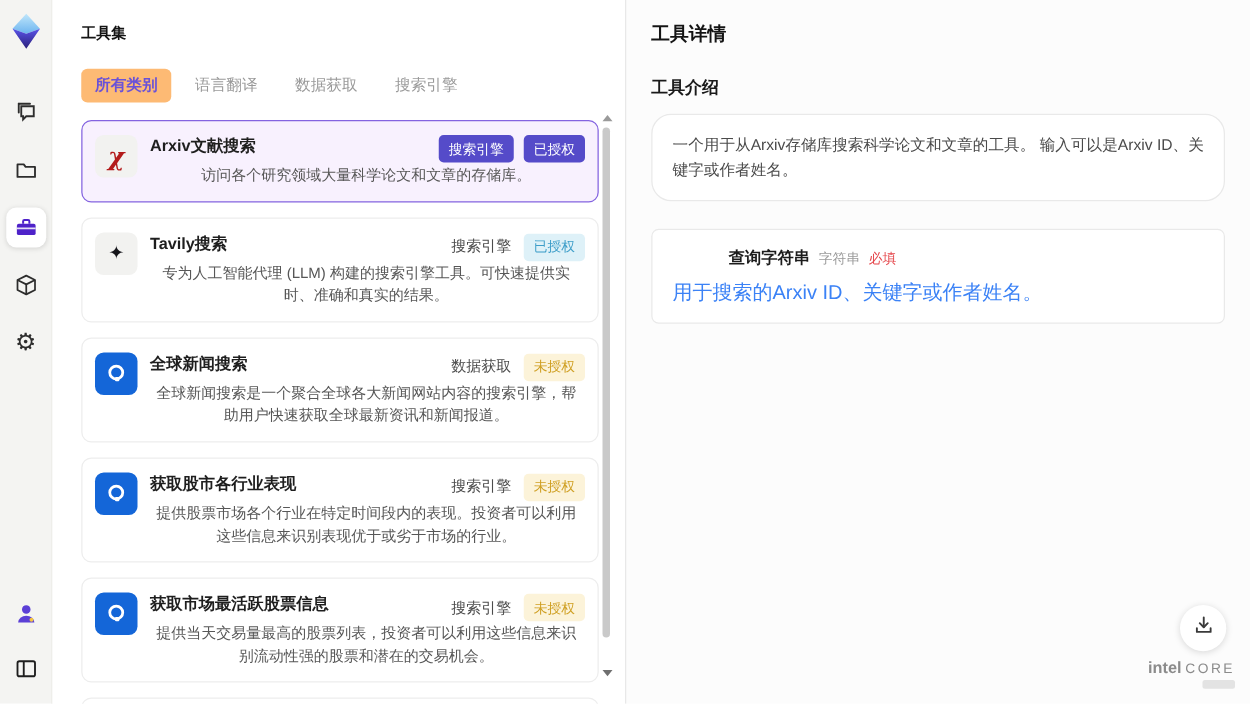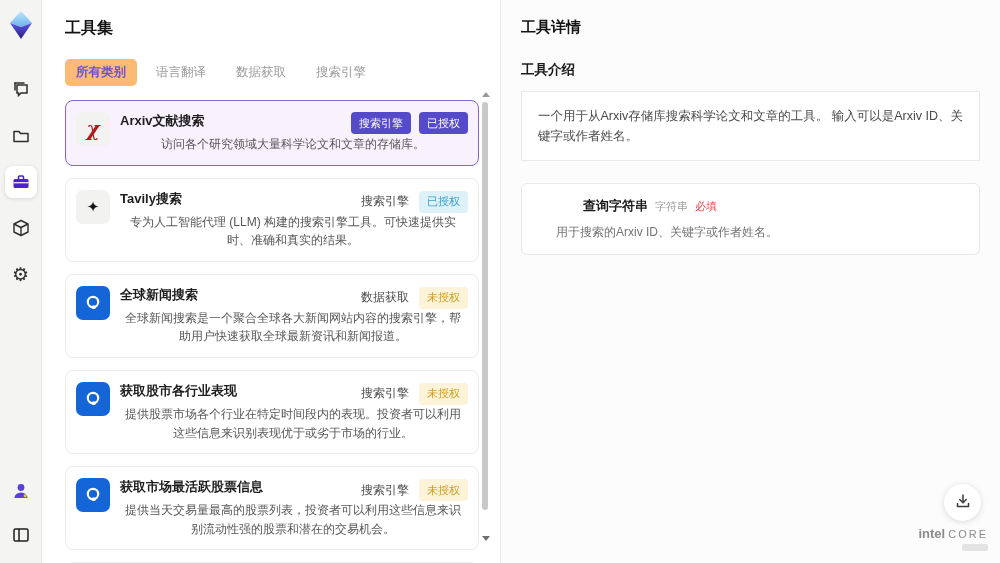--- a/index.html
+++ b/index.html
@@ -25,21 +25,21 @@
   .rail-btn svg { display:block; }
   .rail-spacer { flex:1; }
   .rail-bottom { display:flex; flex-direction:column; align-items:center; gap:12px; }
   .gear-glyph { font-size:19px; line-height:1; color:#2d2d2d; font-family:"DejaVu Sans",sans-serif; }
 
   
   .main {
     position:absolute; left:42px; top:0; width:458px; bottom:0;
     background:#ffffff; padding:18px 0 0 23px;
   }
-  .page-title { font-size:16px; font-weight:bold; color:#141414; margin-bottom:20px; }
+  .page-title { font-size:12px; font-weight:bold; color:#141414; margin-bottom:20px; }
   .tabs { display:flex; align-items:center; gap:8px; margin-bottom:14px; }
   .tab {
     font-size:12.5px; color:#9a9a9a; padding:5px 11px; border-radius:5px;
     cursor:pointer; white-space:nowrap;
   }
   .tab.active { background:#fdba74; color:#6a52d8; font-weight:bold;text-align:center; }
 
   .tool-list { display:flex; flex-direction:column; gap:12px; width:414px; }
   .tool-card {
     position:relative; display:flex; gap:10px; padding:11px 10px;
@@ -77,33 +77,33 @@
             background:#c9c9c9; border-radius:3px; }
 
   
   .detail {
     position:absolute; left:500px; right:0; top:0; bottom:0;
     background:#fcfcfc; border-left:1px solid #e8e8e8; padding:18px 20px;
   }
   .detail-title { font-size:15px; font-weight:bold; color:#141414; margin-bottom:24px; }
   .section-h { font-size:13.5px; font-weight:bold; color:#1a1a1a; margin-bottom:12px; }
   .info-box {
-    background:#ffffff; border:1px solid #e9e9e9; border-radius:0;
+    background:#ffffff; border:1px solid #e9e9e9; border-radius:16px;
     padding:14px 16px; font-size:12.5px; color:#4a4a4a; line-height:1.6;
     margin-bottom:22px;
   }
   .param-box {
     background:#ffffff; border:1px solid #e9e9e9; border-radius:6px;
     padding:13px 16px;
   }
   .param-head { display:flex; align-items:baseline; gap:7px; margin-bottom:9px; }
   .param-name { font-size:13px; font-weight:bold; color:#1c1c1c;margin-left:45px; }
   .param-type { font-size:11px; color:#9a9a9a; }
   .param-req  { font-size:11px; color:#e5484d; }
-  .param-desc { font-size:12px; color:#737373;margin-left:18px; }
+  .param-desc { font-size:16px; color:#3b82f6; }
 
   
   .fab {
     position:absolute; right:19px; bottom:42px; width:37px; height:37px;
     border-radius:50%; background:#ffffff; box-shadow:0 1px 6px rgba(0,0,0,.15);
     display:flex; align-items:center; justify-content:center; cursor:pointer;
   }
   .watermark {
     position:absolute; right:12px; bottom:12px; text-align:right;
     color:#8b8b8b; line-height:1.1; user-select:none;

